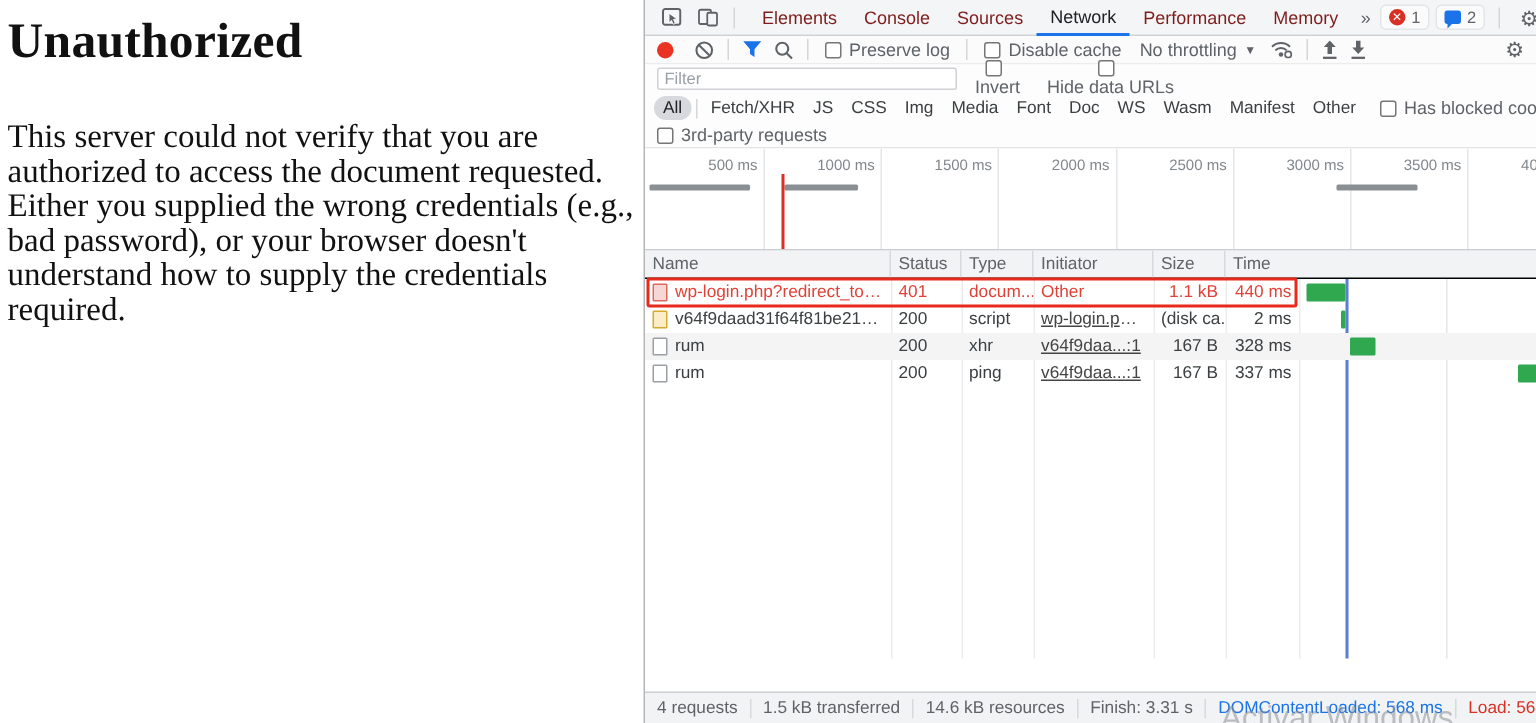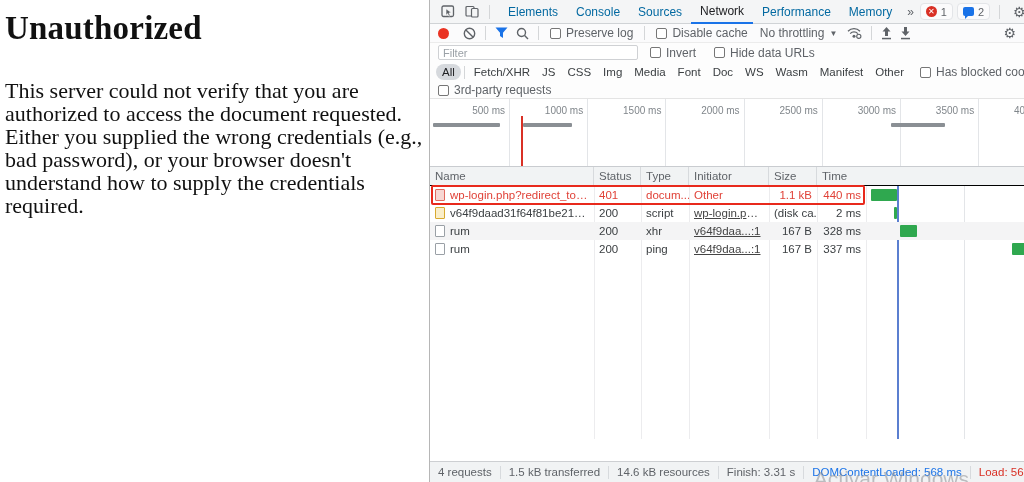--- a/index.html
+++ b/index.html
@@ -18,21 +18,21 @@
               border-left:1px solid #b6b6b6; font-size:12px; color:#5f6368; }
   .dt-inner { position:relative; width:594px; height:482px; }
 
   .row { display:flex; align-items:center; }
   .divider { width:1px; height:14px; background:#d4d6d8; margin:0 5px; flex:0 0 1px; }
 
   
   .tabbar { height:24px; background:#f4f5f6; border-bottom:1px solid #d0d3d6; padding-left:6px; }
   .tabbar .tool-icon { padding:0 5px; display:flex; align-items:center; cursor:pointer; }
   .tabs { display:flex; height:24px; margin-left:4px; }
-  .tab { padding:0 9px; display:flex; align-items:center; height:24px; color:#0369a1; cursor:pointer; }
+  .tab { padding:0 9px; display:flex; align-items:center; height:24px; color:#7f1d1d; cursor:pointer; }
   .tab.active { color:#202124; border-bottom:2px solid #1a73e8; font-weight:400; }
   .tab-overflow { padding:0 6px; color:#5f6368; cursor:pointer; }
   .tabbar-right { margin-left:auto; display:flex; align-items:center; gap:4px; padding-right:6px; }
   .badge { display:flex; align-items:center; gap:4px; background:#fbfbfc; border:1px solid #e3e5e8;
            border-radius:4px; padding:1px 5px; height:17px; cursor:pointer; font-size:11px; color:#5f6368; }
   .err-circle { width:11px; height:11px; border-radius:50%; background:#d93025; color:#fff; font-size:8px;
                 display:flex; align-items:center; justify-content:center; line-height:1; }
   .msg-bubble { width:11px; height:9px; border-radius:2px; background:#1a73e8; position:relative; }
   .msg-bubble:after { content:""; position:absolute; left:2px; bottom:-3px; border:3px solid transparent; border-top-color:#1a73e8; border-left-color:#1a73e8; width:0; height:0; }
   .glyph-btn { font-size:14px; color:#5f6368; padding:0 4px; cursor:pointer; }
@@ -45,21 +45,21 @@
   .cb-label { display:flex; align-items:center; margin:0 6px; cursor:pointer; white-space:nowrap; }
   .throttle { display:flex; align-items:center; gap:5px; margin:0 6px; cursor:pointer; white-space:nowrap; }
   .caret { font-size:8px; color:#5f6368; }
   .toolbar-right { margin-left:auto; }
 
   
   .filterrow { height:19px; background:#fdfdfd; padding:0 8px; }
   .filter-input { width:200px; height:15px; border:1px solid #cfd1d4; border-radius:2px; background:#fff;
                   font-size:11px; padding:0 4px; color:#202124; font-family:"Liberation Sans",sans-serif; outline:none; }
   .filter-input::placeholder { color:#9aa0a6; }
-  .filterrow .cb-label { margin-left:12px; }
+  .filterrow .cb-label { margin-left:12px;flex-direction:column; }
 
   
   .chiprow { height:20px; background:#fdfdfd; padding:0 6px; }
   .chip { padding:2px 6px; border-radius:9px; color:#3c4043; cursor:pointer; font-size:11.5px; white-space:nowrap; }
   .chip.selected { background:#d6d9dd; color:#202124; }
   .chip-sep { width:1px; height:13px; background:#d4d6d8; margin:0 3px; }
   .chiprow .cb-label { margin-left:10px; }
 
   .thirdrow { height:17px; background:#fdfdfd; border-bottom:1px solid #e4e4e4; padding:0 8px; }
 

